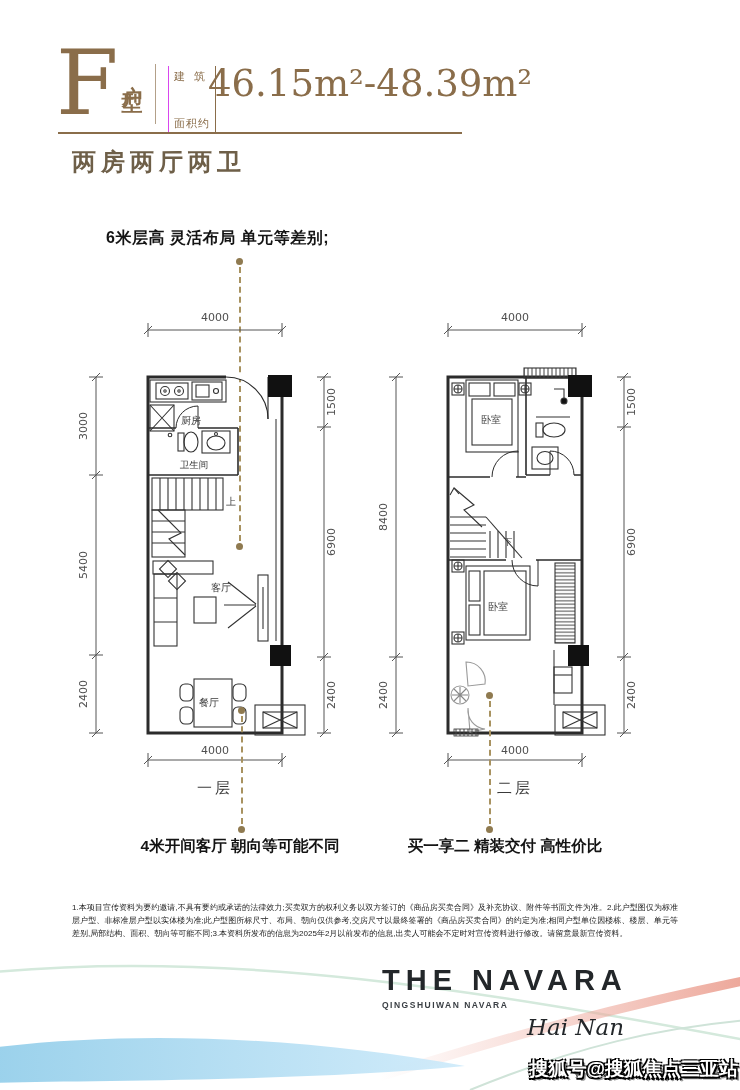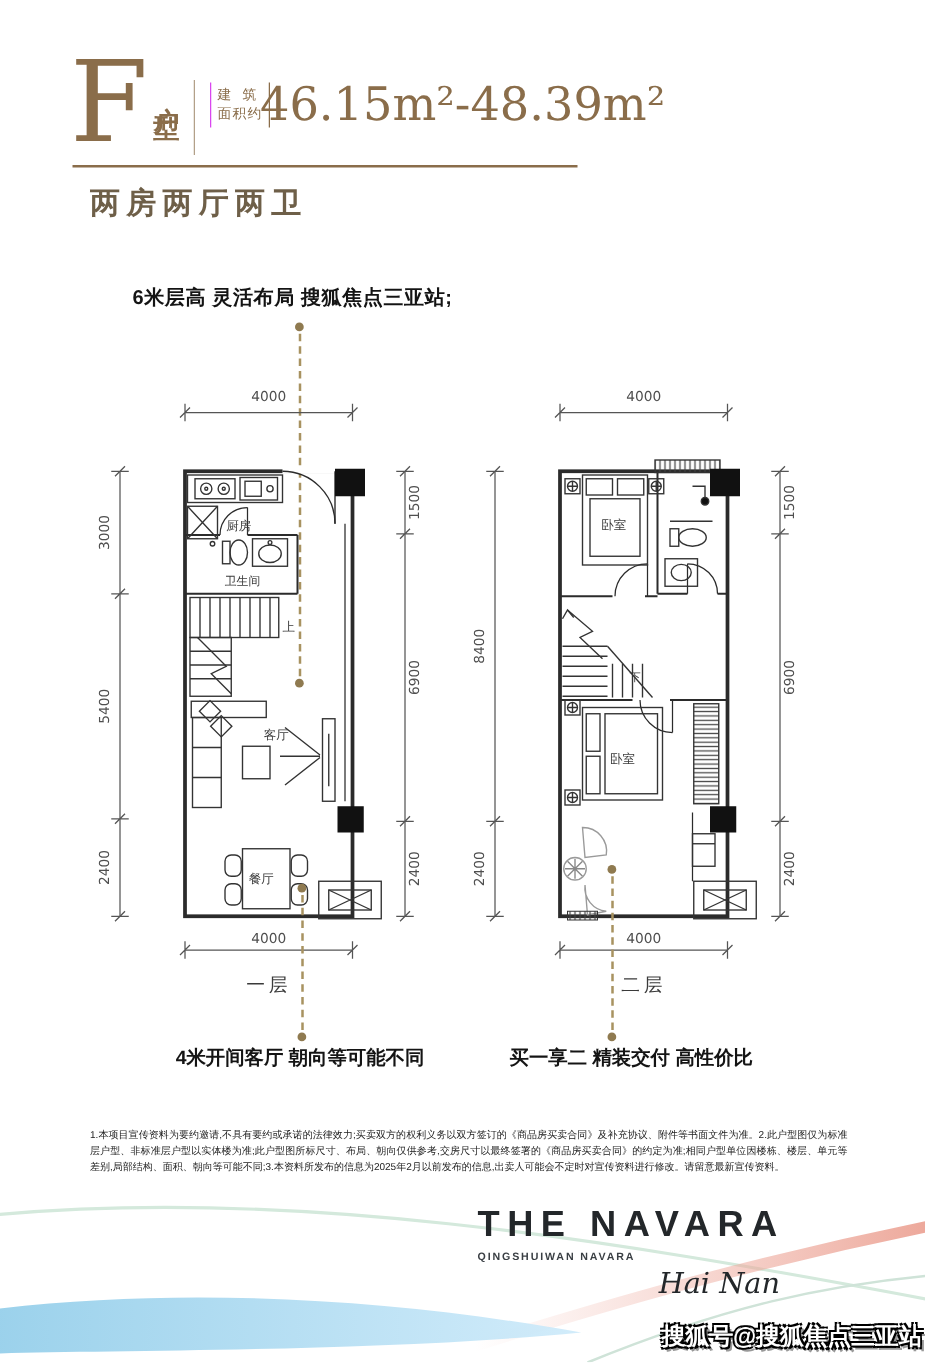--- a/index.html
+++ b/index.html
@@ -10,21 +10,21 @@
   
   #hdr{left:56px;top:54px;width:430px;height:84px;}
   .f-letter{left:0;top:-6px;font-family:"DejaVu Serif","Liberation Serif",serif;
             font-size:90px;line-height:70px;color:#8a6d4a;font-weight:400;}
   .type-label{left:62px;top:14px;writing-mode:vertical-rl;font-size:21px;letter-spacing:7px;
               color:#8a6d4a;font-weight:600;}
   .hdr-divider{left:99px;top:10px;width:1px;height:60px;background:#8a6d4a;opacity:.65;}
   .area-note{left:112px;top:12px;border-left:1px solid #d946ef;border-right:1px solid #8a6d4a;
              padding:3px 5px;color:#8a6d4a;font-size:11px;line-height:15px;}
   .area-note .l1{letter-spacing:9px;margin-right:-9px;}
-  .area-note .l2{letter-spacing:1px;}
+  .area-note .l2{letter-spacing:1px;margin-top:32px;}
   .area-value{left:152px;top:8px;font-family:"DejaVu Serif","Liberation Serif",serif;
               font-size:37px;font-weight:400;color:#8a6d4a;letter-spacing:0px;white-space:nowrap;}
   .hdr-rule{left:58px;top:132px;width:404px;height:2px;background:#8a6d4a;}
   .subtitle{left:72px;top:146px;font-size:24px;letter-spacing:5px;color:#6e5f48;font-weight:700;font-family:Liberation Mono, monospace;}
 
   
   .callout{font-size:16px;font-weight:700;color:#141414;letter-spacing:.5px;white-space:nowrap;}
   .callout-bottom{font-size:15.5px;font-weight:700;color:#141414;white-space:nowrap;
                   transform:translateX(-50%);}
   .dash-v{width:0;border-left:2px dashed #a89260;}
@@ -60,21 +60,21 @@
     <div class="abs hdr-divider"></div>
     <div class="abs area-note">
       <div class="l1">建筑</div>
       <div class="l2">面积约</div>
     </div>
     <div class="abs area-value">46.15m²-48.39m²</div>
   </div>
   <div class="abs hdr-rule"></div>
   <div class="abs subtitle">两房两厅两卫</div>
 
-  <div class="abs callout" style="left:106px;top:228px;">6米层高 灵活布局 搜狐焦点三亚站;</div>
+  <div class="abs callout" style="left:106px;top:228px;">6米层高 灵活布局 单元等差别;</div>
   <div class="abs dot" style="left:236px;top:258px;"></div>
   <div class="abs dash-v" style="left:239px;top:267px;height:274px;"></div>
   <div class="abs dot" style="left:236px;top:543px;"></div>
 
   <svg class="abs plan" style="left:78px;top:305px;" width="260" height="500" viewBox="0 0 260 500">
 
     <g stroke="#555" stroke-width="1" fill="none">
       <line x1="70" y1="25" x2="204" y2="25"></line>
       <path d="M70 18V32 M66 29L74 21 M204 18V32 M200 29L208 21"></path>
       <line x1="70" y1="455" x2="204" y2="455"></line>

